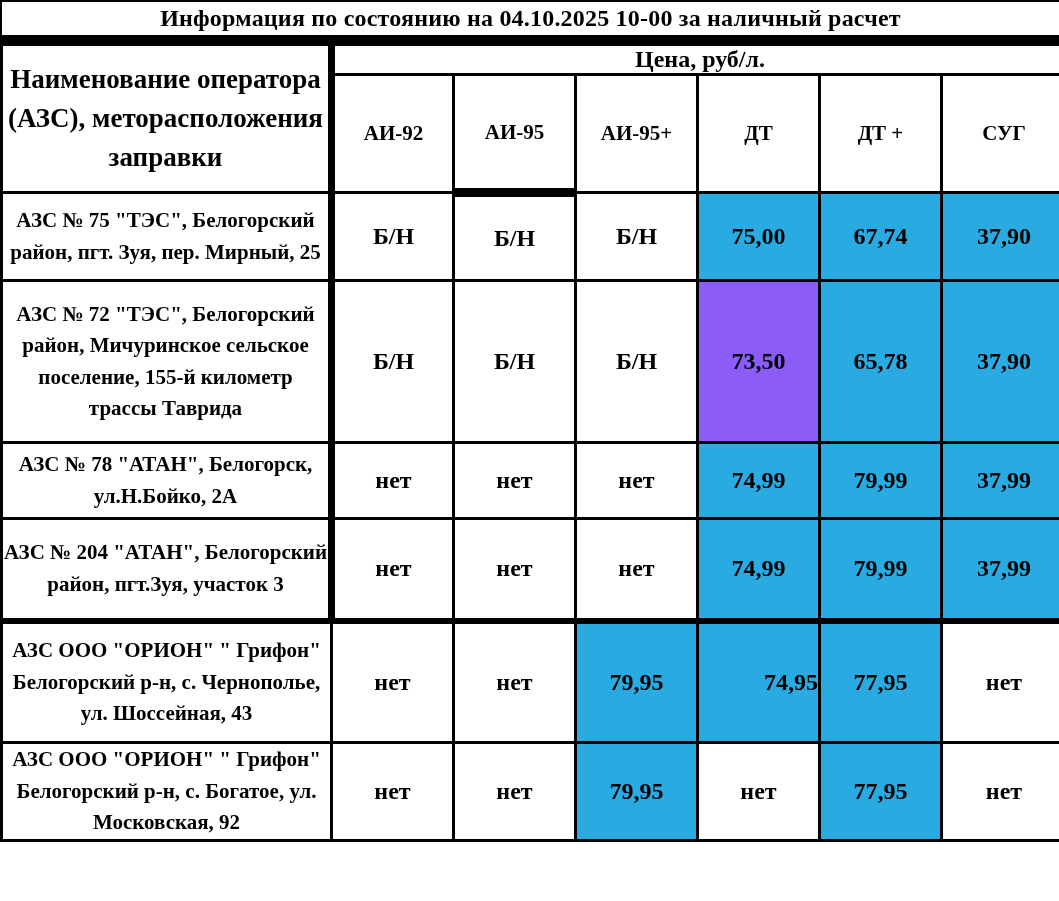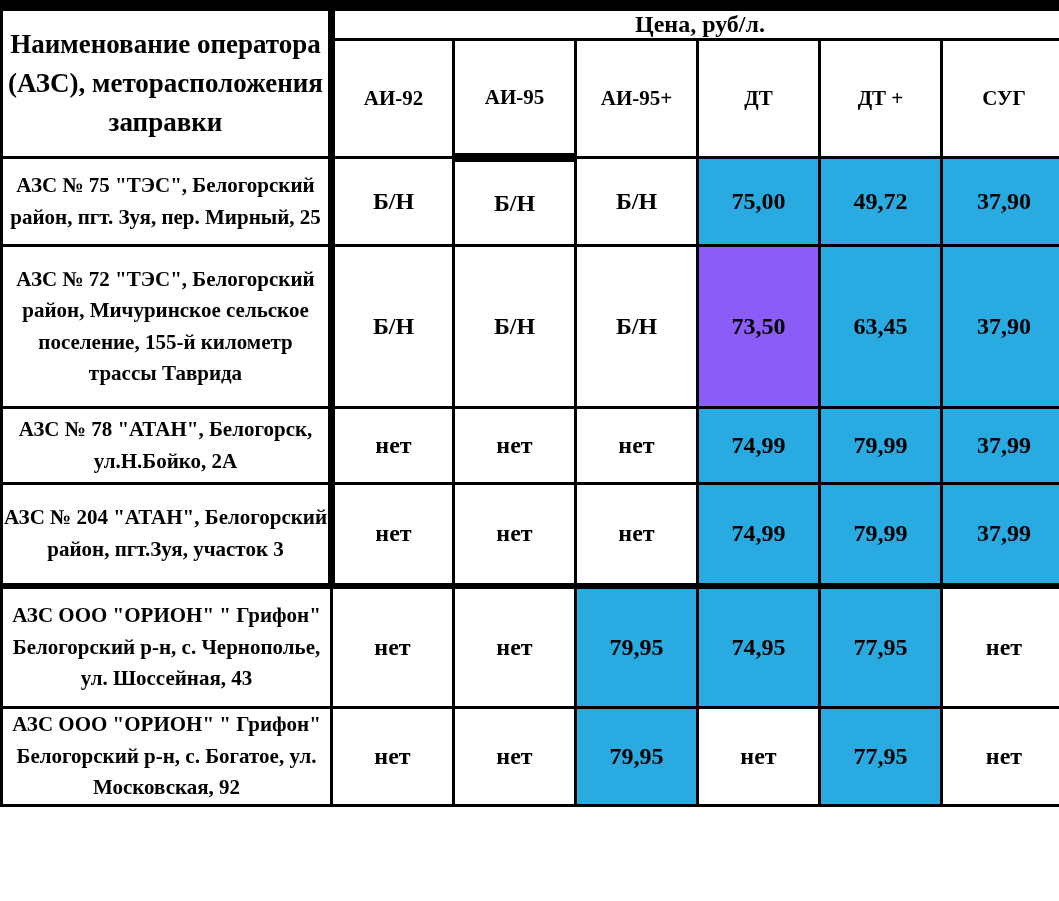--- a/index.html
+++ b/index.html
@@ -75,20 +75,21 @@
   tr.r2 td { height: 76px; }
   tr.r3 td { height: 102px; border-bottom: 6px solid #000; }
   tr.r4 td { height: 122px; }
   tr.r5 td { height: 86px; }
 </style>
 </head>
 <body>
 
 <div class="page">
 
+  <div class="title-row">Информация по состоянию на 04.10.2025 10-00 за наличный расчет</div>
   <div class="thick-bar"></div>
 
   <table class="price-table">
     <colgroup>
       <col style="width:330px">
       <col style="width:122px">
       <col style="width:122px">
       <col style="width:122px">
       <col style="width:122px">
       <col style="width:122px">
@@ -107,31 +108,31 @@
         <th class="fuel-head">ДТ +</th>
         <th class="fuel-head">СУГ</th>
       </tr>
 
       <tr class="r0">
         <td class="name thickR">АЗС № 75 "ТЭС", Белогорский район, пгт. Зуя, пер. Мирный, 25</td>
         <td class="val">Б/Н</td>
         <td class="val">Б/Н</td>
         <td class="val">Б/Н</td>
         <td class="val" style="background: rgb(41, 171, 226); margin-top: 24px;">75,00</td>
-        <td class="val" style="background: rgb(41, 171, 226);">49,72</td>
+        <td class="val" style="background: rgb(41, 171, 226);">67,74</td>
         <td class="val" style="background: rgb(41, 171, 226);">37,90</td>
       </tr>
 
       <tr class="r1">
         <td class="name thickR">АЗС № 72 "ТЭС", Белогорский район, Мичуринское сельское поселение, 155-й километр трассы Таврида</td>
         <td class="val">Б/Н</td>
         <td class="val">Б/Н</td>
         <td class="val">Б/Н</td>
         <td class="val" style="background: #8b5cf6;">73,50</td>
-        <td class="val" style="background: rgb(41, 171, 226);">63,45</td>
+        <td class="val" style="background: rgb(41, 171, 226);">65,78</td>
         <td class="val" style="background: rgb(41, 171, 226);">37,90</td>
       </tr>
 
       <tr class="r2">
         <td class="name thickR">АЗС № 78 "АТАН", Белогорск, ул.Н.Бойко, 2А</td>
         <td class="val">нет</td>
         <td class="val">нет</td>
         <td class="val">нет</td>
         <td class="val" style="background: rgb(41, 171, 226);">74,99</td>
         <td class="val" style="background: rgb(41, 171, 226);">79,99</td>
@@ -146,21 +147,21 @@
         <td class="val" style="background: rgb(41, 171, 226);">74,99</td>
         <td class="val" style="background: rgb(41, 171, 226);">79,99</td>
         <td class="val" style="background: rgb(41, 171, 226);">37,99</td>
       </tr>
 
       <tr class="r4">
         <td class="name">АЗС ООО "ОРИОН" " Грифон" Белогорский р-н, с. Чернополье, ул. Шоссейная, 43</td>
         <td class="val">нет</td>
         <td class="val">нет</td>
         <td class="val" style="background: rgb(41, 171, 226);">79,95</td>
-        <td class="val" style="background: rgb(41, 171, 226);">74,95</td>
+        <td class="val" style="background: rgb(41, 171, 226); text-align: right;">74,95</td>
         <td class="val" style="background: rgb(41, 171, 226);">77,95</td>
         <td class="val">нет</td>
       </tr>
 
       <tr class="r5">
         <td class="name">АЗС ООО "ОРИОН" " Грифон" Белогорский р-н, с. Богатое, ул. Московская, 92</td>
         <td class="val">нет</td>
         <td class="val">нет</td>
         <td class="val" style="background: rgb(41, 171, 226);">79,95</td>
         <td class="val">нет</td>

